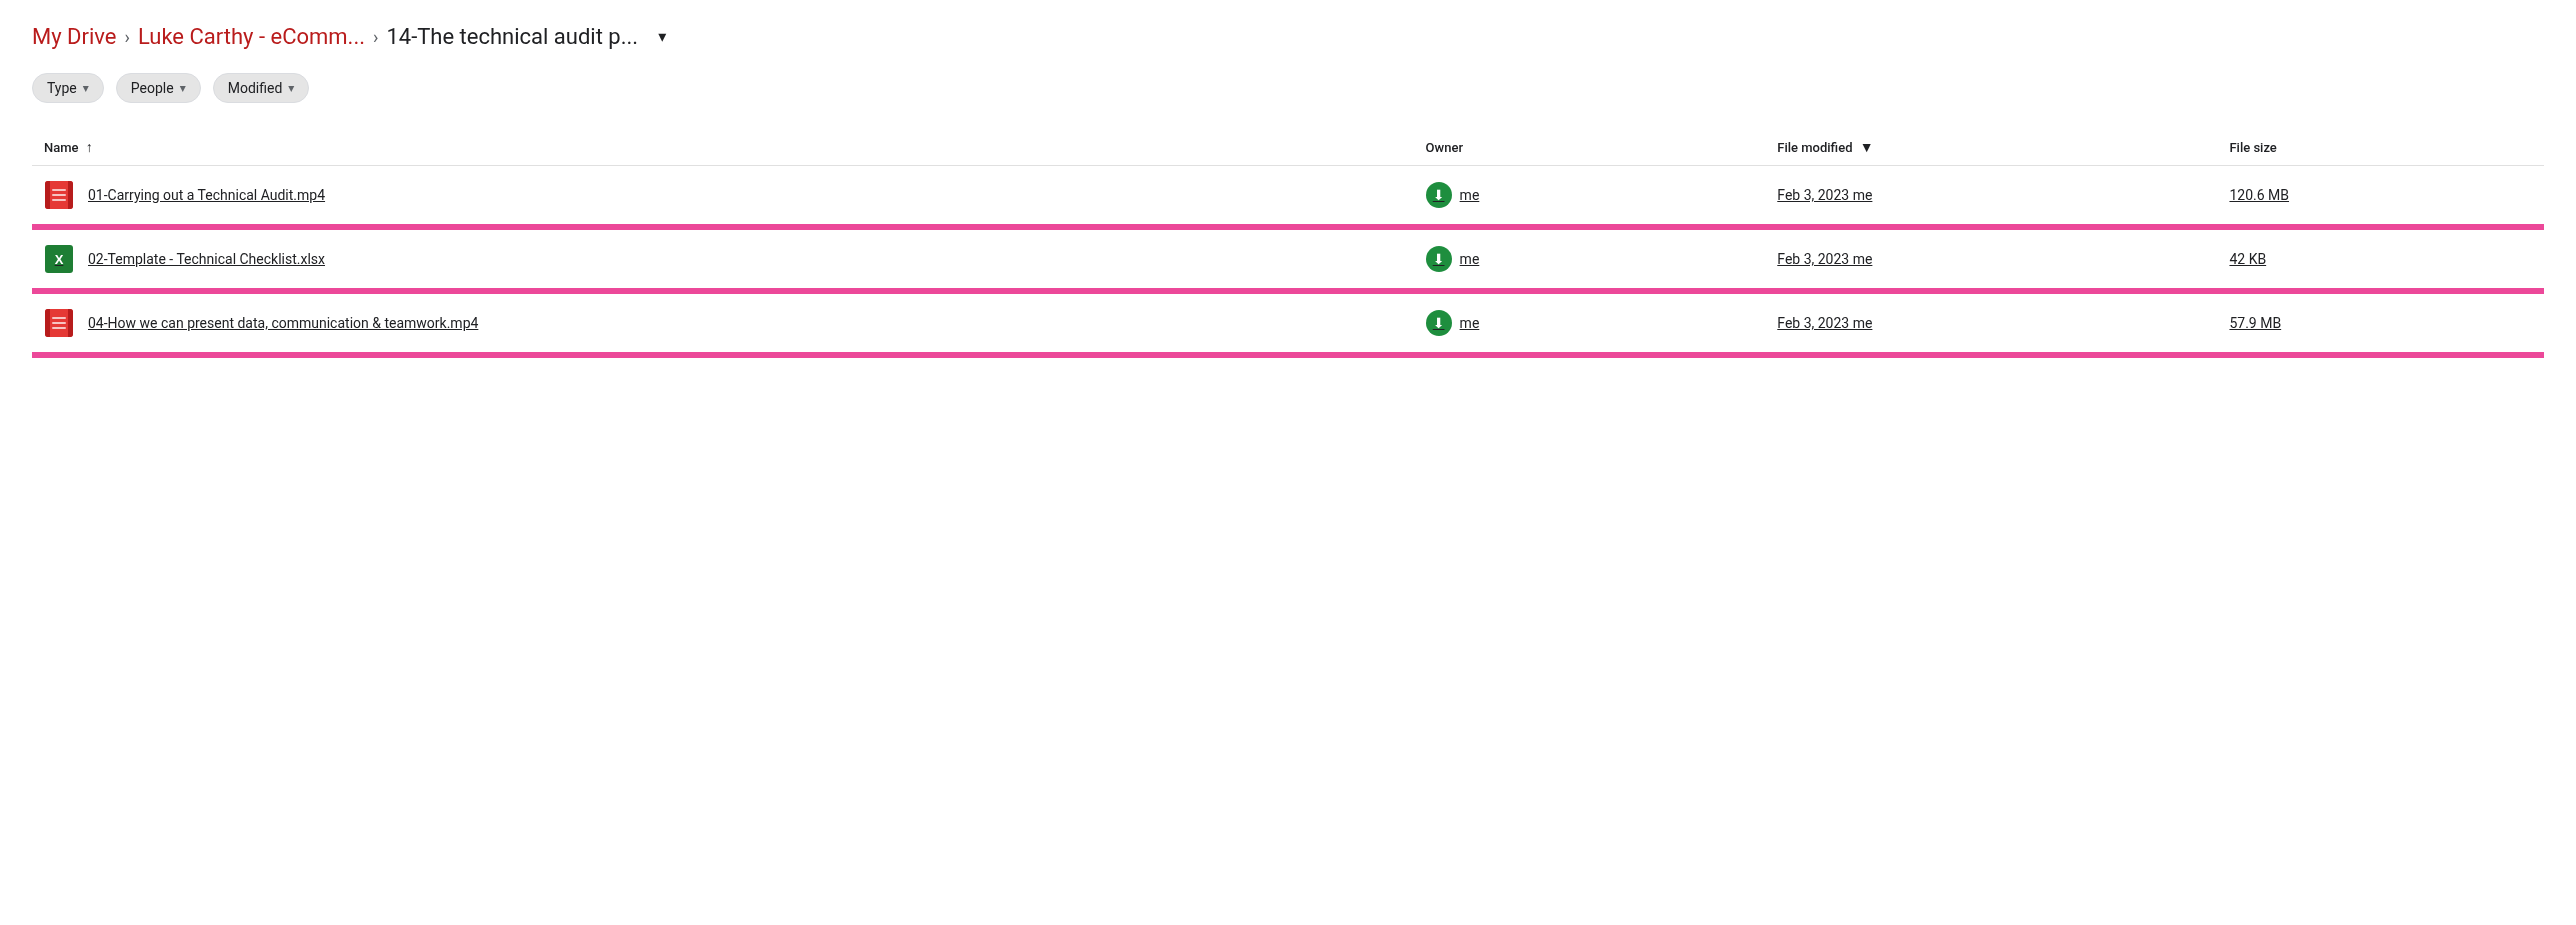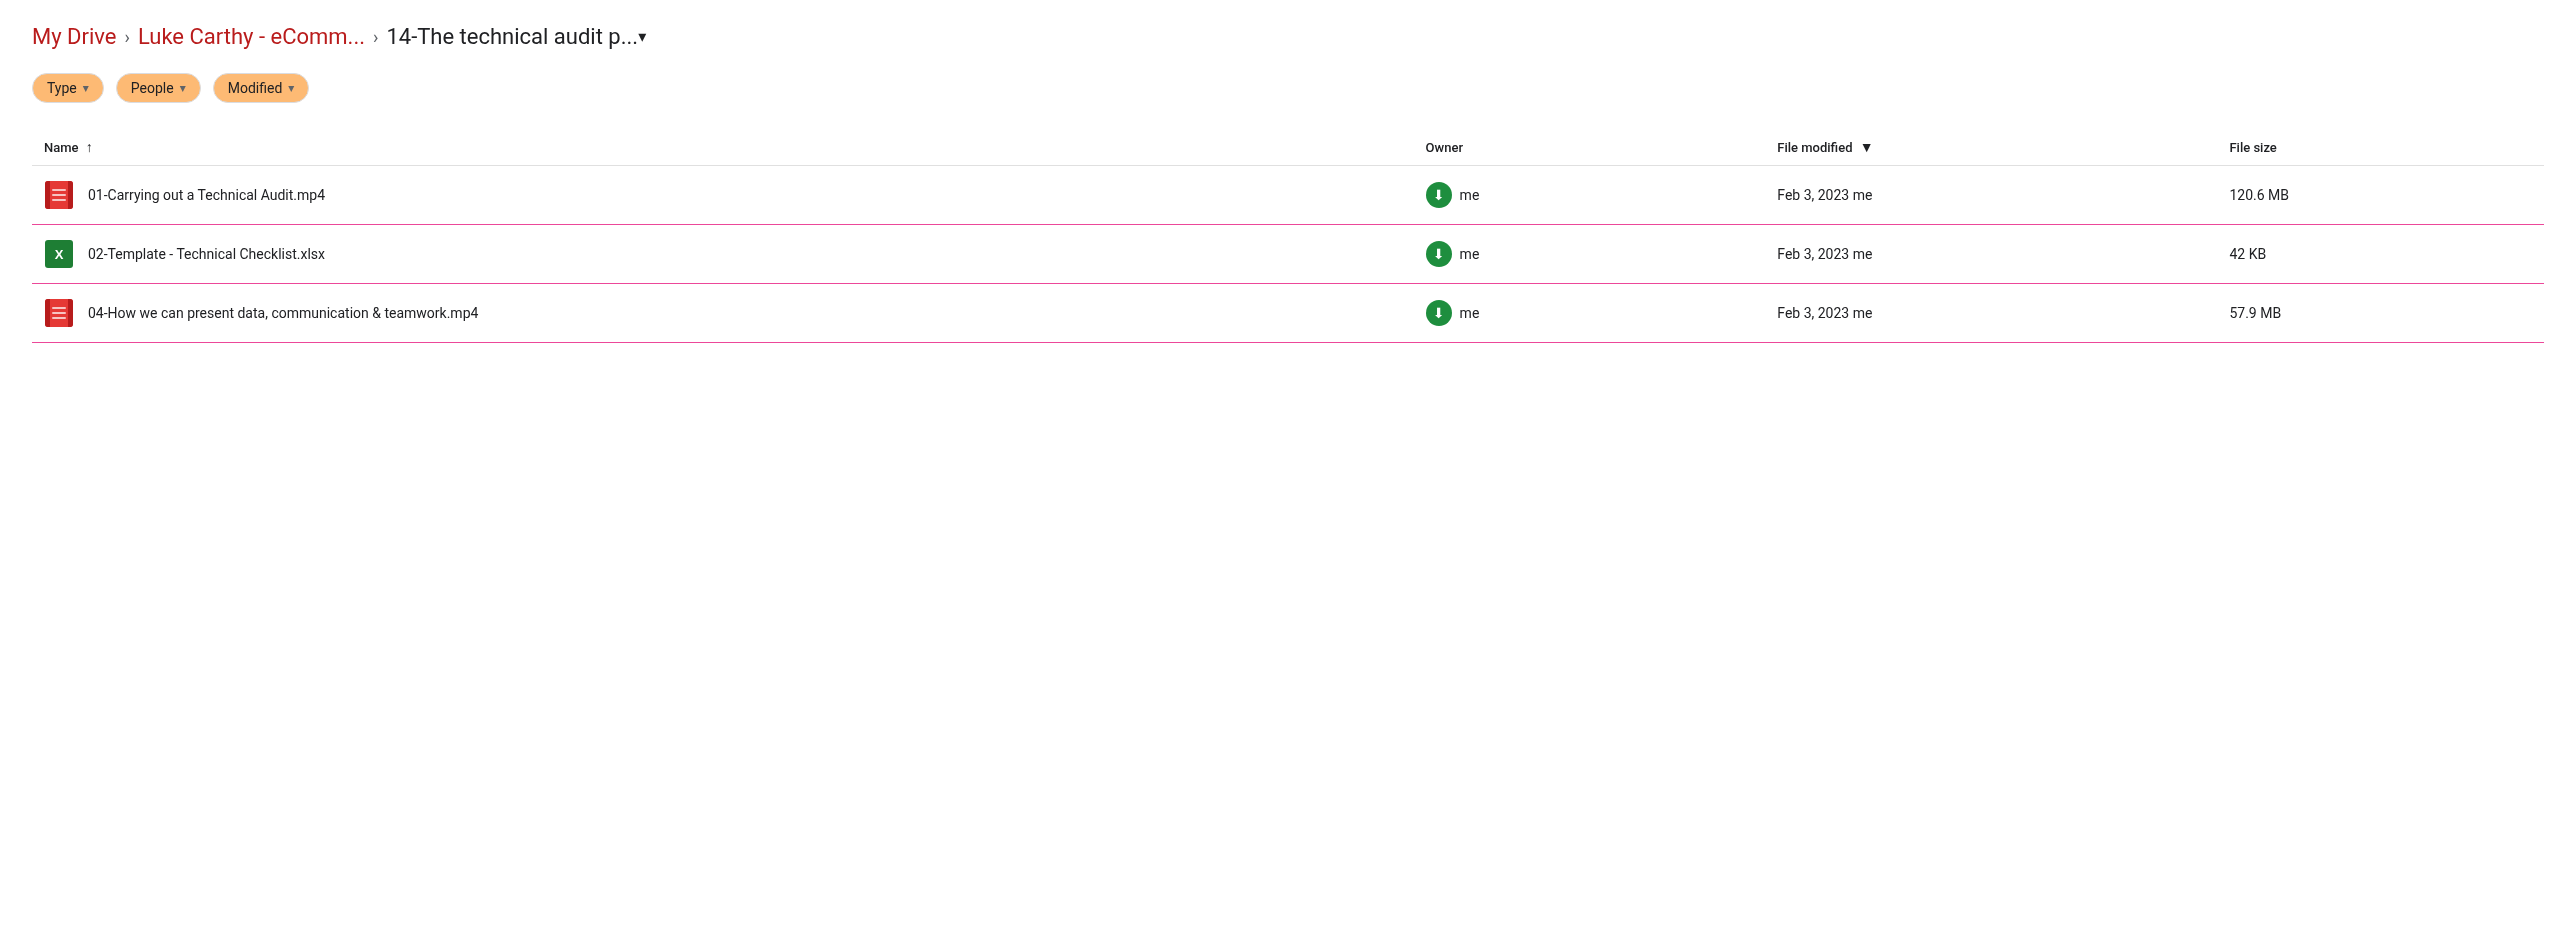--- a/index.html
+++ b/index.html
@@ -32,21 +32,21 @@
     }
 
     .breadcrumb-separator {
       color: #5f6368;
       font-size: 18px;
     }
 
     .breadcrumb-current {
       display: flex;
       align-items: center;
-      gap: 0;
+      gap: 20px;
       font-weight: 400;
     }
 
     .breadcrumb-dropdown-icon {
       font-size: 16px;
       color: #202124;
       cursor: pointer;
     }
 
     .filter-bar {
@@ -56,21 +56,21 @@
       margin-bottom: 28px;
     }
 
     .filter-btn {
       display: flex;
       align-items: center;
       gap: 6px;
       border: 1.5px solid #dadce0;
       border-radius: 20px;
       padding: 6px 14px;
-      background: #fdba74;
+      background: #e5e5e5;
       color: #202124;
       font-size: 14px;
       cursor: pointer;
       font-family: inherit;
     }
 
     .filter-chevron {
       font-size: 12px;
       color: #5f6368;
     }
@@ -110,21 +110,22 @@
       text-align: left;
     }
 
     .sort-arrow {
       font-size: 14px;
       margin-left: 4px;
       color: #202124;
     }
 
     .file-table tbody tr {
-      border-bottom: 1px solid #ec4899;
+      border-bottom: 6px solid #ec4899;
+      text-decoration: underline;
     }
 
     .file-table td {
       padding: 14px 12px;
       vertical-align: middle;
     }
 
     .file-row-name {
       display: flex;
       align-items: center;

